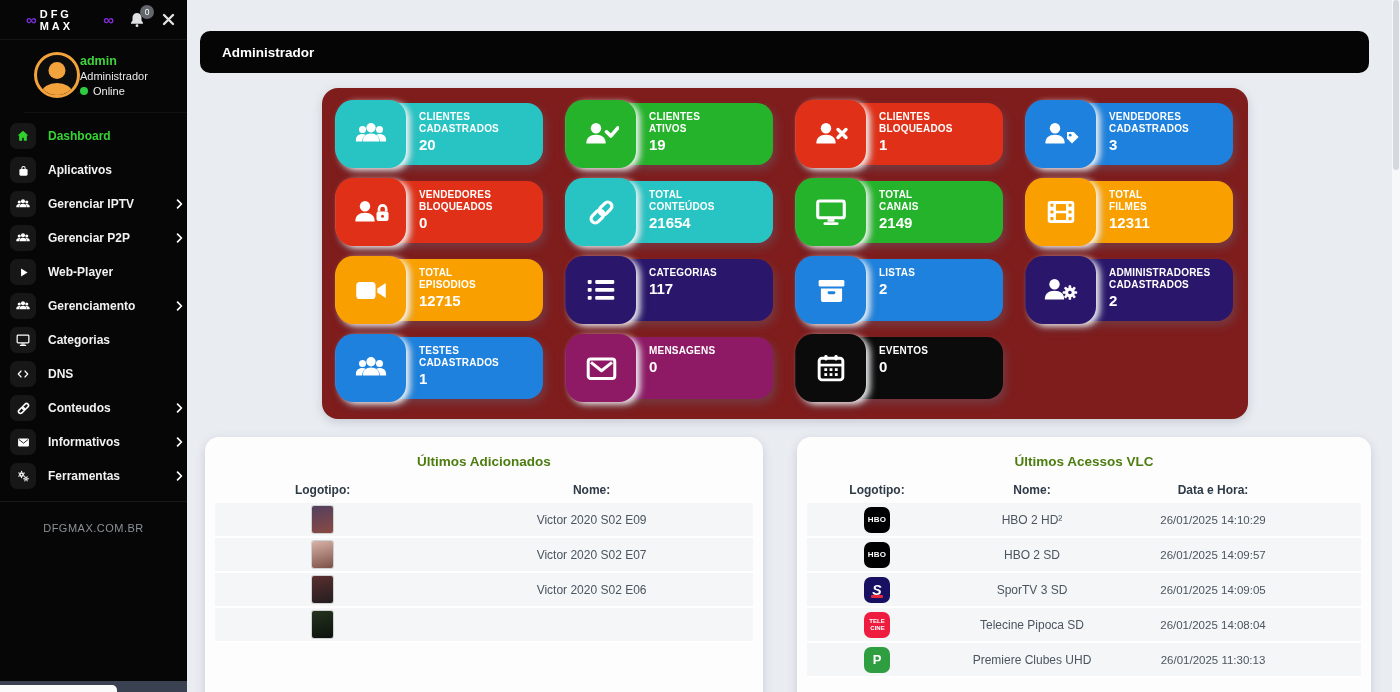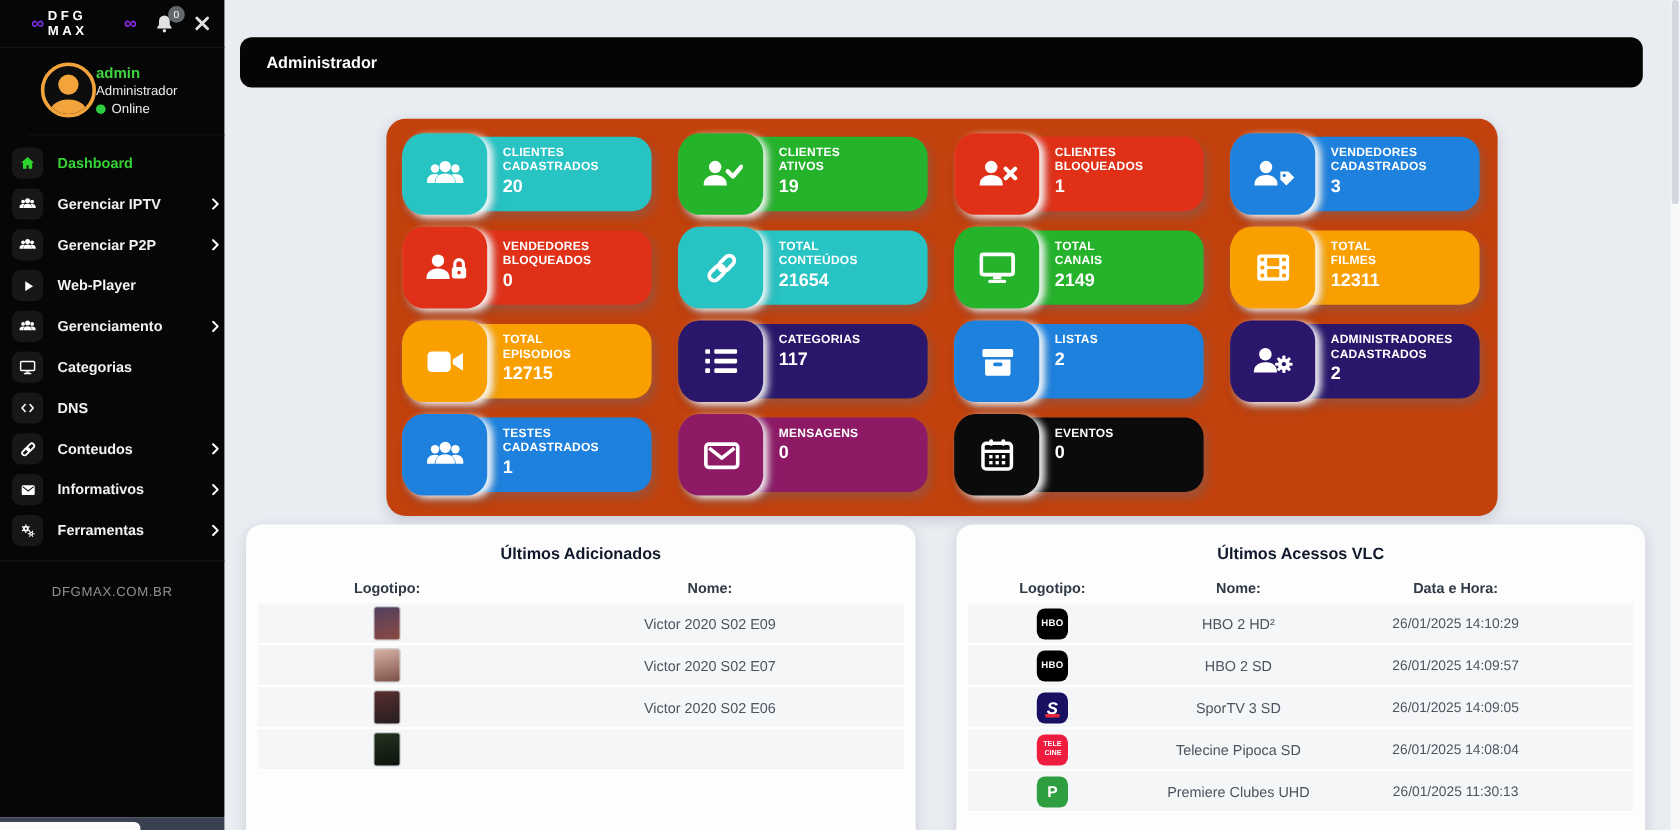--- a/index.html
+++ b/index.html
@@ -40,38 +40,38 @@
 
   .bottom-strip { position:absolute; left:0; top:681px; width:187px; height:11px; background:#3a4150; z-index:6; }
   .link-tooltip { position:absolute; left:0; bottom:0; width:117px; height:7px; background:#fbfbfb; border-top-right-radius:5px; }
 
   
   .main { position:absolute; left:187px; top:0; right:0; bottom:0; }
   .hdr-bar { position:absolute; left:13px; top:31px; width:1169px; height:42px; background:#050505; border-radius:10px;
              display:flex; align-items:center; padding-left:22px; }
   .hdr-title { color:#fff; font-size:13.5px; font-weight:bold; }
 
-  .cards-panel { position:absolute; left:135px; top:99px; width:926px; background:#c2410c; border-radius:16px;
+  .cards-panel { position:absolute; left:135px; top:88px; width:926px; background:#7f1d1d; border-radius:16px;
                  box-shadow:0 3px 10px rgba(110,120,140,.28); padding:15px 13px 20px 13px; }
   .cards { display:grid; grid-template-columns:repeat(4,208px); gap:16px 22px; }
   .card { position:relative; height:62px; border-radius:16px; background:var(--c); cursor:pointer;
           box-shadow:3px 5px 8px rgba(100,110,130,.35); }
   .tile { position:absolute; left:1px; top:-3px; width:70px; height:68px; border-radius:17px; background:var(--c);
           display:flex; align-items:center; justify-content:center;
           box-shadow:4px 2px 6px rgba(255,255,255,.92), 5px 7px 9px rgba(90,100,120,.22); }
   .ctxt { margin-left:84px; padding-top:8px; color:#fff; }
   .cl { font-size:10px; font-weight:700; letter-spacing:.2px; line-height:12px; }
   .cl:empty { display:none; }
   .cv { font-size:15px; font-weight:800; margin-top:2px; line-height:16px; }
 
   .panel { position:absolute; top:437px; background:#fdfdfe; border-radius:14px; height:300px;
            box-shadow:0 3px 10px rgba(110,120,140,.25); }
   .panel.left { left:18px; width:558px; }
   .panel.right { left:610px; width:574px; }
-  .p-title { text-align:center; margin-top:17px; font-size:13.5px; font-weight:600; color:#0f172a; }
+  .p-title { text-align:center; margin-top:17px; font-size:13.5px; font-weight:600; color:#4d7c0f; }
   .p-cols { display:grid; margin:14px 10px 6px 10px; font-size:12px; font-weight:bold; color:#2e3a46; }
   .p-cols div, .t-row > div { display:flex; align-items:center; justify-content:center; }
   .g2 { grid-template-columns:40% 60%; }
   .g3 { grid-template-columns:140px 170px 192px auto; }
   .t-rows { margin:0 10px; }
   .t-row { display:grid; height:35px; background:#f5f6f8; border-bottom:2px solid #fff; }
   .cell-text { font-size:12px; color:#4a5560; }
   .cell-date { font-size:11.5px; color:#4a5560; }
   .thumb { width:21px; height:27px; border-radius:2px; box-shadow:0 0 0 1px rgba(0,0,0,.15); }
   .logo-sq { width:26px; height:26px; border-radius:7px; display:flex; align-items:center; justify-content:center;
@@ -293,20 +293,28 @@
       <div class="m-item active">
         <span class="m-tile">
             <svg class="ic" width="14" height="14" fill="#2ed32e">
               <use href="#i-home"></use>
             </svg>
           </span>
         <span class="m-label">Dashboard</span>
       </div>
       <div class="m-item">
         <span class="m-tile">
+            <svg class="ic" width="13" height="13">
+              <use href="#i-bag"></use>
+            </svg>
+          </span>
+        <span class="m-label">Aplicativos</span>
+      </div>
+      <div class="m-item">
+        <span class="m-tile">
             <svg class="ic" width="16" height="12">
               <use href="#i-users"></use>
             </svg>
           </span>
         <span class="m-label">Gerenciar IPTV</span>
         <span class="m-chev">
             <svg class="ic" width="7" height="10">
               <use href="#i-chev"></use>
             </svg>
           </span>

